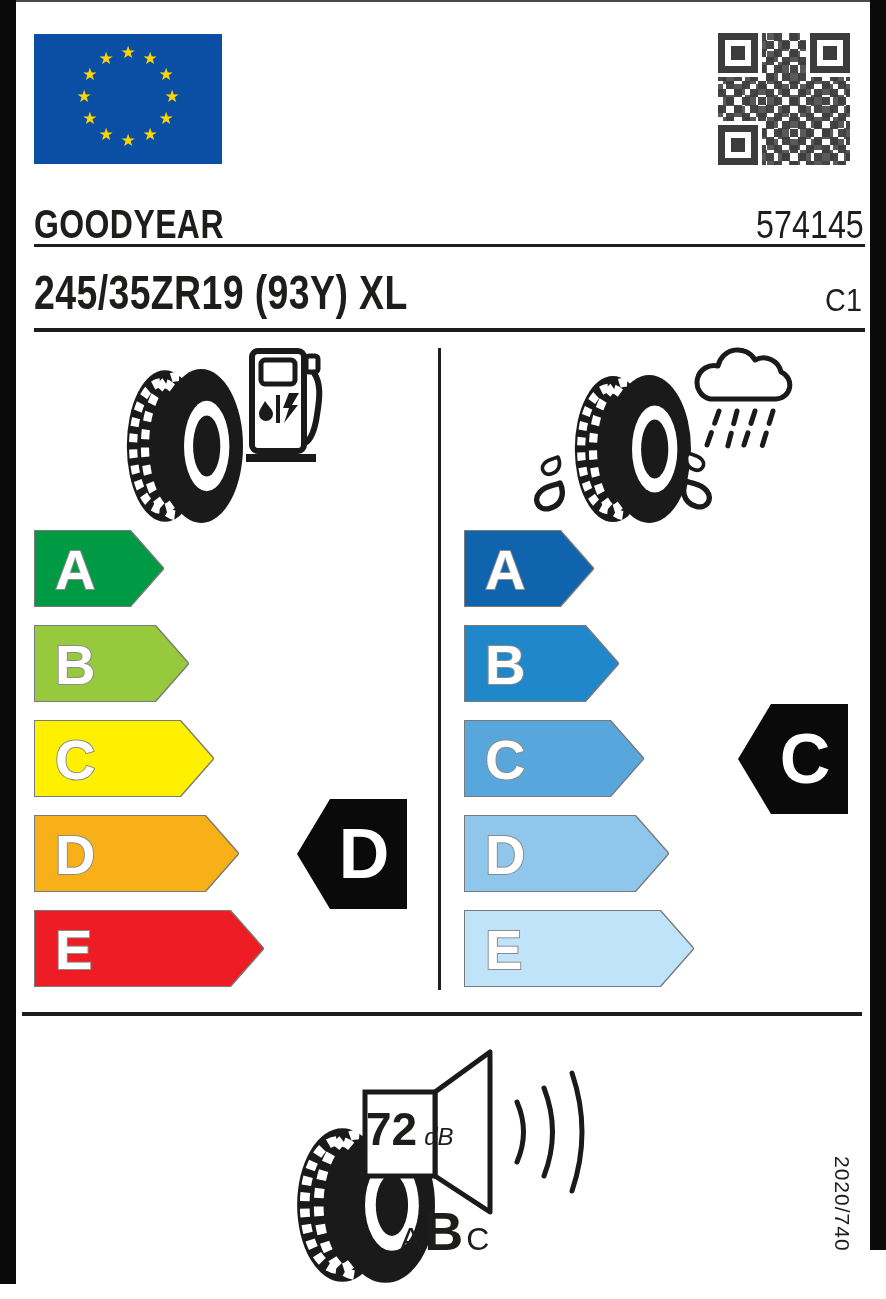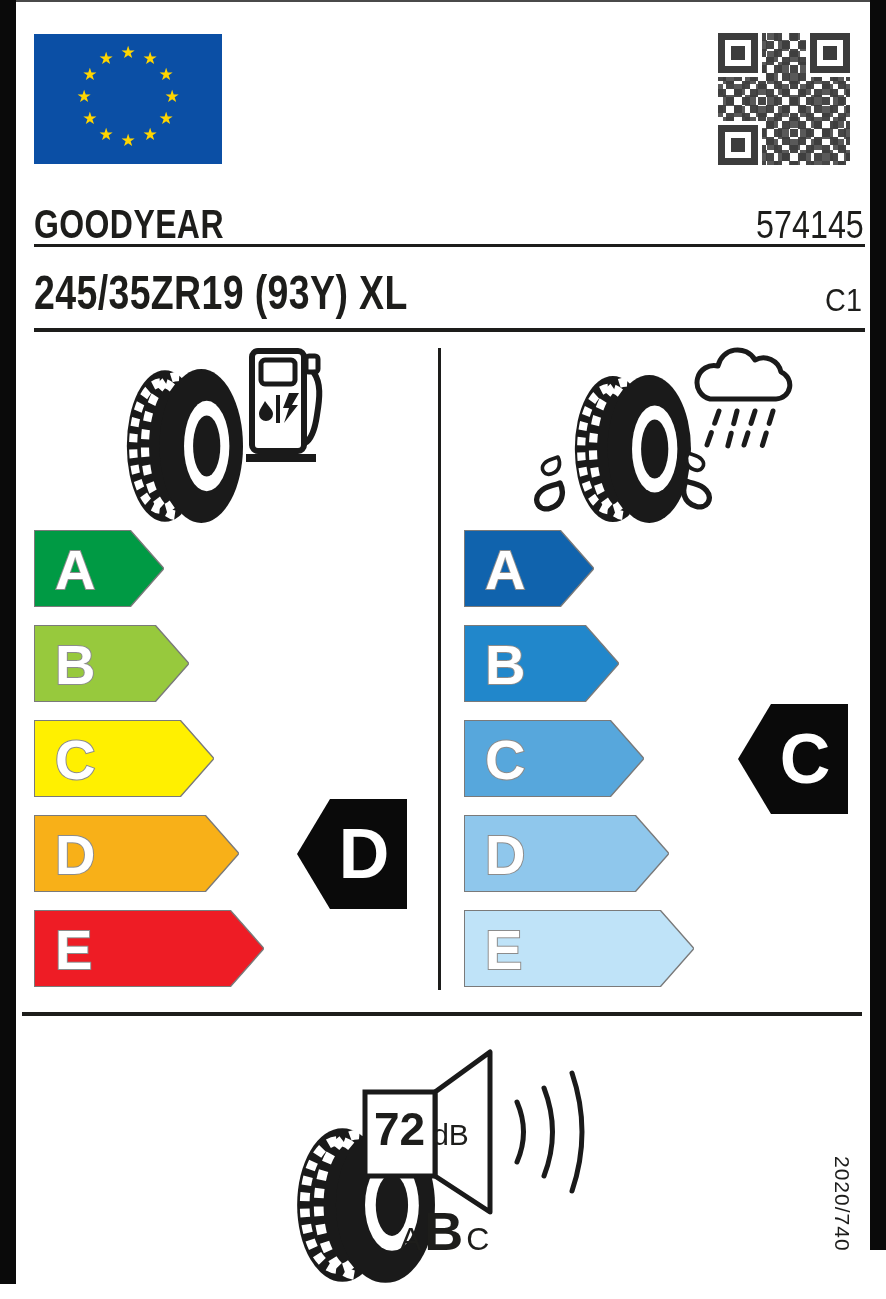--- a/index.html
+++ b/index.html
@@ -62,23 +62,23 @@
     -webkit-text-stroke:2px #8c8c8c;paint-order:stroke fill;}
 
   
   .indicator{position:absolute;width:110px;height:110px;background:#0a0a0a;
     clip-path:polygon(0 50%, 30% 0, 100% 0, 100% 100%, 30% 100%);}
   .ind-fuel{left:297px;} .ind-wet{left:738px;}
   .ind-letter{display:block;width:100%;height:110px;line-height:110px;text-align:center;
     padding-left:24px;box-sizing:border-box;font-size:70px;font-weight:700;color:#fff;}
 
   
-  .db-box{position:absolute;left:374px;top:1102px;display:flex;align-items:baseline;gap:7px;}
+  .db-box{position:absolute;left:366px;top:1102px;display:flex;align-items:baseline;gap:7px;}
   .db-value{font-size:46px;font-weight:700;}
-  .db-unit{font-size:30px;font-weight:400;}
+  .db-unit{font-size:24px;font-weight:400;font-style:italic;}
   .abc{position:absolute;left:400px;top:1200px;display:flex;align-items:baseline;gap:3px;}
   .abc .n-a,.abc .n-c{font-size:32px;font-weight:400;}
   .abc .n-b{font-size:54px;font-weight:700;}
 
   .regulation{position:absolute;left:830px;top:1156px;writing-mode:vertical-rl;
     font-size:21px;letter-spacing:1px;color:#1d1d1b;}
 </style>
 </head>
 <body>
 

